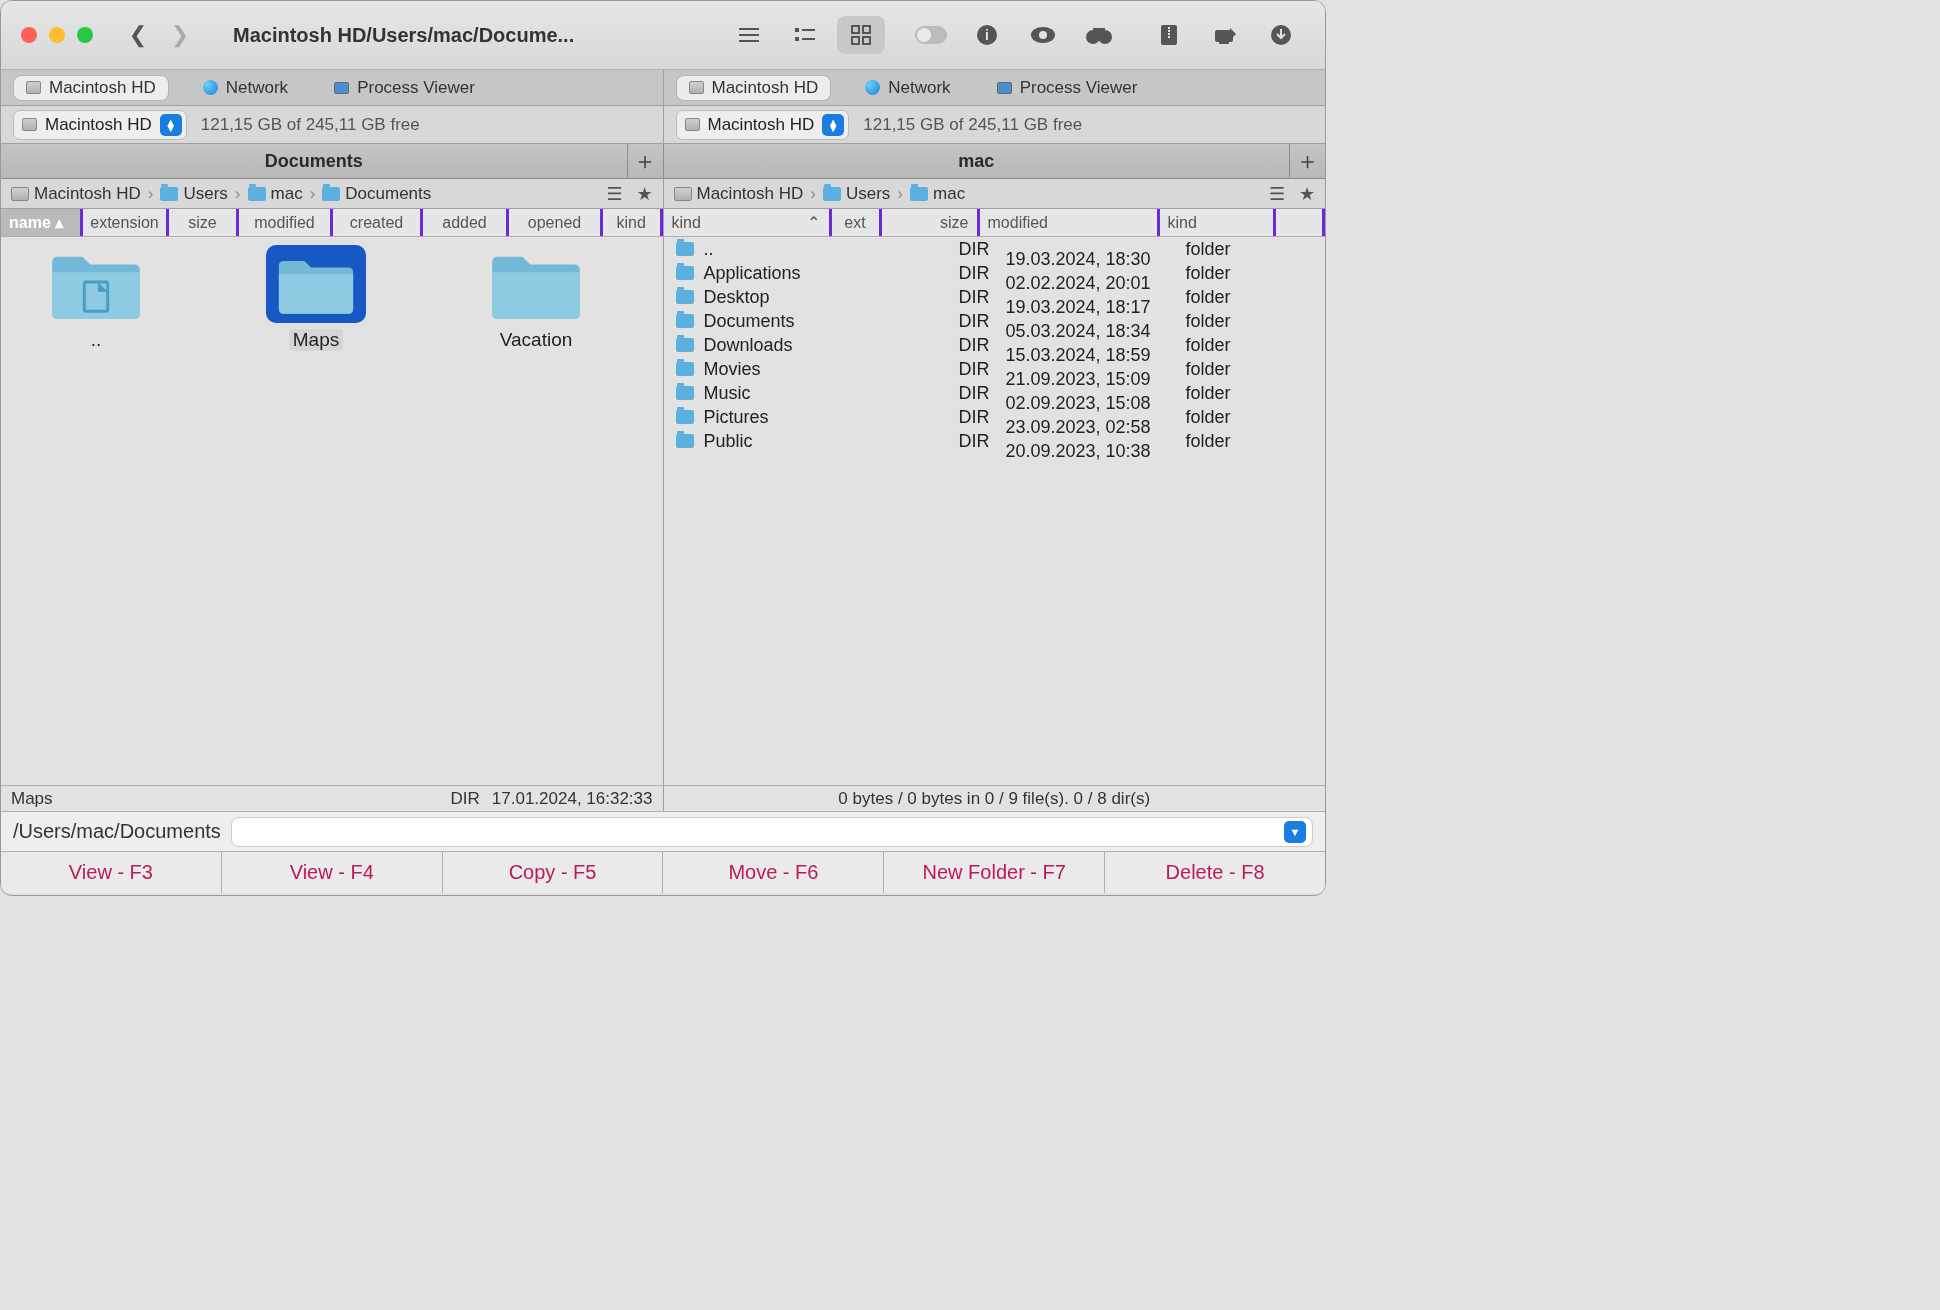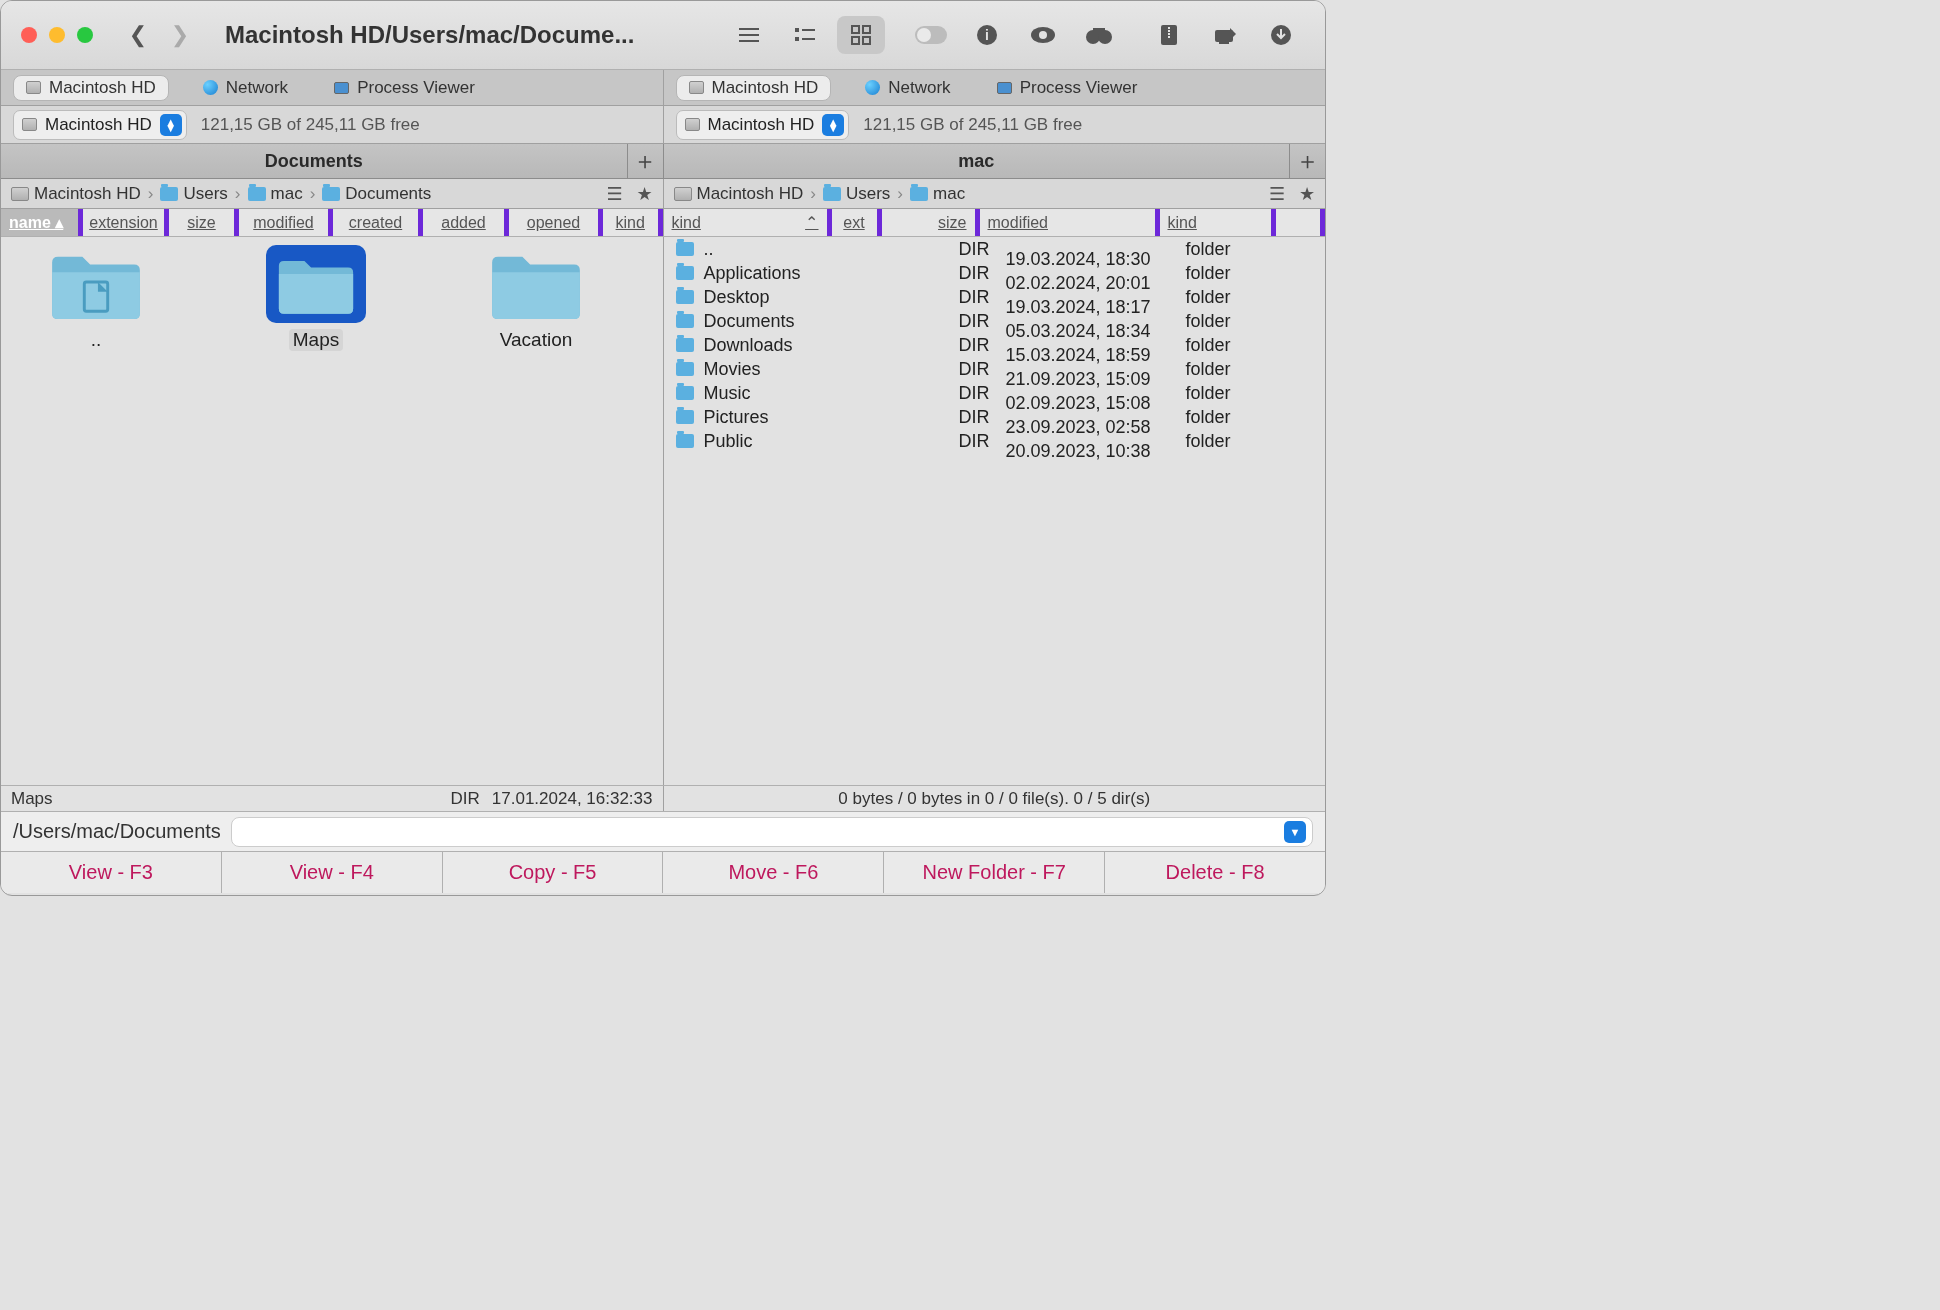--- a/index.html
+++ b/index.html
@@ -4,21 +4,21 @@
 <style>
 * { margin:0; padding:0; box-sizing:border-box; font-family:-apple-system,Helvetica,Arial,sans-serif; }
 body { background:#e2e2e2; width:1326px; height:896px; overflow:hidden; border-radius:12px; border:1px solid #999; position:relative; }
 
 
 .titlebar { height:69px; background:linear-gradient(#e6e6e6,#d8d8d8); border-bottom:1px solid #b0b0b0; display:flex; align-items:center; padding:0 20px; gap:8px; }
 .traffic { display:flex; gap:12px; margin-right:20px; }
 .traffic span { width:16px; height:16px; border-radius:50%; }
 .red{background:#ff5f57;} .yellow{background:#febc2e;} .green{background:#28c840;}
 .navbtn { width:34px; height:34px; display:flex; align-items:center; justify-content:center; color:#555; font-size:22px; cursor:pointer; }
-.wintitle { font-size:24px; font-weight:700; color:#333; margin-left:20px; flex:0 0 auto; }
+.wintitle { font-size:20px; font-weight:700; color:#333; margin-left:28px; flex:0 0 auto; }
 .titlespacer{flex:1;}
 .tbbtn { width:48px; height:38px; display:flex; align-items:center; justify-content:center; border-radius:8px; color:#555; }
 .tbbtn.active{ background:#c8c8c8; }
 .tbsep{width:6px;}
 
 
 .toptabs { height:36px; background:#c6c6c6; border-bottom:1px solid #a0a0a0; display:flex; }
 .toptabs .half{ flex:1; display:flex; align-items:center; padding-left:12px; gap:22px; border-right:1px solid #a0a0a0;}
 .toptabs .half:last-child{border-right:none;}
 .pill { display:flex; align-items:center; gap:8px; height:26px; padding:0 12px; border-radius:8px; font-size:17px; color:#333;}
@@ -51,21 +51,21 @@
 .minifold{width:18px;height:14px;background:#5bb0e0;border-radius:2px;position:relative;}
 .minifold::before{content:"";position:absolute;top:-3px;left:1px;width:7px;height:3px;background:#5bb0e0;border-radius:1px;}
 .bcrow .sep{color:#888;margin:0 3px;}
 .bcend{ margin-left:auto; display:flex; align-items:center; gap:2px;}
 .bcbtn{ width:28px; height:26px; display:flex; align-items:center; justify-content:center; color:#555; font-size:18px;}
 
 
 .colrow{ height:28px; background:#e6e6e6; border-bottom:1px solid #b0b0b0; display:flex;}
 .colrow .half{ flex:1; display:flex; align-items:stretch; border-right:1px solid #a0a0a0; font-size:16px; color:#555;}
 .colrow .half:last-child{border-right:none;}
-.hcell{ display:flex; align-items:center; justify-content:center; border-right:5px solid #6d28d9; padding:0 2px;text-decoration:underline;}
+.hcell{ display:flex; align-items:center; justify-content:center; border-right:3px solid #6d28d9; padding:0 2px;}
 .hcell.left{justify-content:flex-start; padding-left:8px;}
 .hcell.right{justify-content:flex-end; padding-right:8px;}
 .hcell.sorted{ background:#bababa; color:#fff; font-weight:600; }
 
 .half.leftcols .hcell:nth-child(1){ width:82px;}
 .half.leftcols .hcell:nth-child(2){ width:86px;}
 .half.leftcols .hcell:nth-child(3){ width:70px;}
 .half.leftcols .hcell:nth-child(4){ width:94px;}
 .half.leftcols .hcell:nth-child(5){ width:90px;}
 .half.leftcols .hcell:nth-child(6){ width:86px;}
@@ -445,21 +445,21 @@
 </div>
 
 <div class="status">
   <div class="half">
     <span>Maps</span>
     <span style="flex:1"></span>
     <span style="margin-right:12px;">DIR</span>
     <span>17.01.2024, 16:32:33</span>
   </div>
   <div class="half right">
-    <span>0 bytes / 0 bytes in 0 / 0 file(s). 0 / 5 dir(s)</span>
+    <span>0 bytes / 0 bytes in 0 / 9 file(s). 0 / 8 dir(s)</span>
   </div>
 </div>
 
 <div class="pathrow">
   <span>/Users/mac/Documents</span>
   <div class="inp">
     <span class="chev">▼</span>
   </div>
 </div>
 

